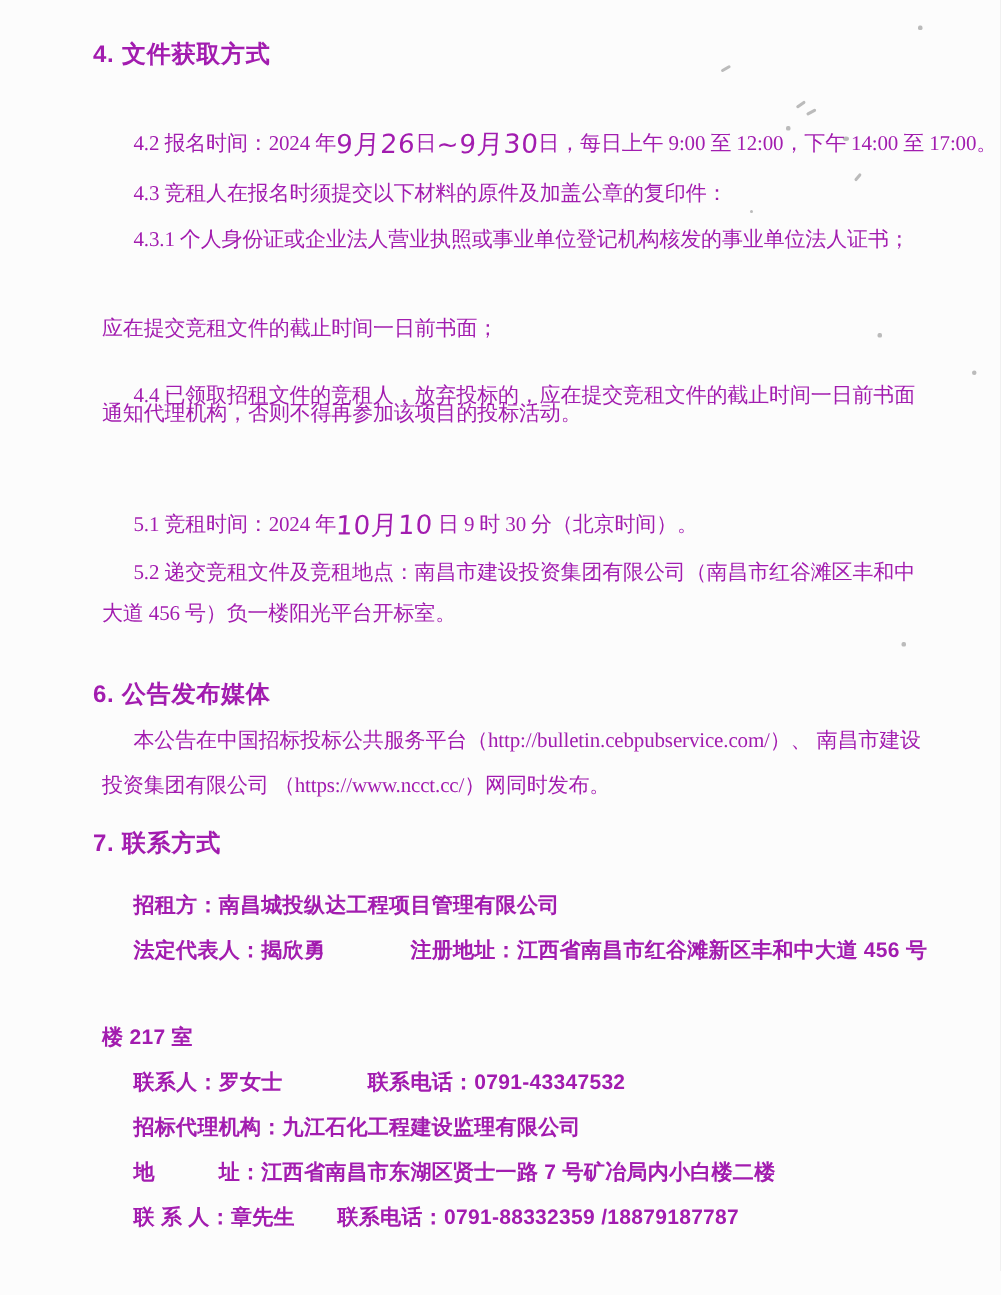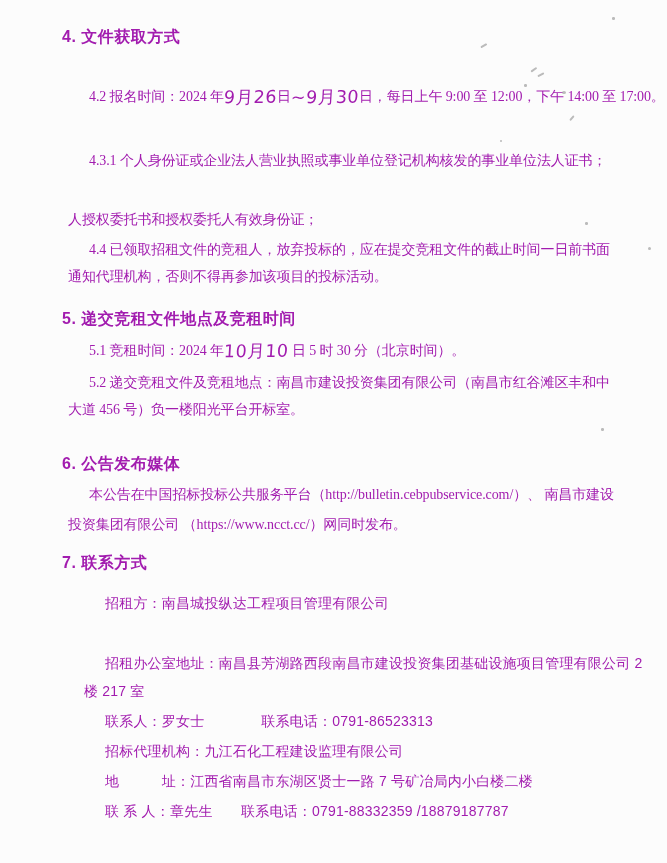--- a/index.html
+++ b/index.html
@@ -23,24 +23,23 @@
   .indent{padding-left:21px;}
   .heading{
     left:62px;
     font-family:"Liberation Sans","DejaVu Sans",sans-serif;
     font-weight:bold;
     font-size:16px;
     letter-spacing:0.5px;
   }
   .bold7{
     font-family:"Liberation Sans","DejaVu Sans",sans-serif;
-    font-weight:normal;
+    font-weight:bold;
     font-size:14px;
     letter-spacing:0.2px;
-    margin-left:16px;
   }
   .hw{
     font-family:"DejaVu Sans",sans-serif;
     font-size:17.5px;
     font-weight:normal;
     display:inline-block;
     transform:skewX(-4deg) rotate(-0.5deg);
     vertical-align:-2px;
     letter-spacing:0.5px;
   }
@@ -53,39 +52,39 @@
   .slash{width:1.5px;height:7px;}
   .dot{width:2.5px;height:2.5px;border-radius:50%;}
 </style>
 </head>
 <body>
 
 <div class="page">
 
   <div class="line heading" style="top:26px">4. 文件获取方式</div>
   <div class="line indent" style="top:86px"><span>4.2 报名时间：2024 年</span><span class="hw">9月26</span><span>日</span><span class="hw">~9月30</span><span>日，每日上午 9:00 至 12:00，下午 14:00 至 17:00。</span></div>
+  <div class="line indent" style="top:119px">4.3 竞租人在报名时须提交以下材料的原件及加盖公章的复印件：</div>
   <div class="line indent" style="top:150px">4.3.1 个人身份证或企业法人营业执照或事业单位登记机构核发的事业单位法人证书；</div>
-  <div class="line" style="top:209px">人授权委托书和授权委托人有效身份证；</div>
-  <div class="line indent" style="top:239px">4.4 已领取招租文件的竞租人，放弃投标的，应在提交竞租文件的截止时间一日前书面</div>
+  <div class="line" style="top:209px">应在提交竞租文件的截止时间一日前书面；</div>
+  <div class="line indent" style="top:254px">4.4 已领取招租文件的竞租人，放弃投标的，应在提交竞租文件的截止时间一日前书面</div>
   <div class="line" style="top:266px">通知代理机构，否则不得再参加该项目的投标活动。</div>
 
-  <div class="line heading" style="top:308px">5. 递交竞租文件地点及竞租时间</div>
-  <div class="line indent" style="top:340px"><span>5.1 竞租时间：2024 年</span><span class="hw">10月10</span><span> 日 5 时 30 分（北京时间）。</span></div>
+  <div class="line indent" style="top:340px"><span>5.1 竞租时间：2024 年</span><span class="hw">10月10</span><span> 日 9 时 30 分（北京时间）。</span></div>
   <div class="line indent" style="top:372px">5.2 递交竞租文件及竞租地点：南昌市建设投资集团有限公司（南昌市红谷滩区丰和中</div>
   <div class="line" style="top:399px">大道 456 号）负一楼阳光平台开标室。</div>
 
   <div class="line heading" style="top:453px">6. 公告发布媒体</div>
   <div class="line" style="top:514px">投资集团有限公司 （https://www.ncct.cc/）网同时发布。</div>
   <div class="line indent" style="top:484px">本公告在中国招标投标公共服务平台（http://bulletin.cebpubservice.com/）、 南昌市建设</div>
 
   <div class="line heading" style="top:552px">7. 联系方式</div>
   <div class="line indent bold7" style="top:592px">招租方：南昌城投纵达工程项目管理有限公司</div>
-  <div class="line indent bold7" style="top:652px">招租办公室地址：南昌县芳湖路西段南昌市建设投资集团基础设施项目管理有限公司 2</div>
+  <div class="line indent bold7" style="top:622px">法定代表人：揭欣勇　　　　注册地址：江西省南昌市红谷滩新区丰和中大道 456 号</div>
   <div class="line bold7" style="top:680px">楼 217 室</div>
-  <div class="line indent bold7" style="top:710px">联系人：罗女士　　　　联系电话：0791-86523313</div>
+  <div class="line indent bold7" style="top:710px">联系人：罗女士　　　　联系电话：0791-43347532</div>
   <div class="line indent bold7" style="top:740px">招标代理机构：九江石化工程建设监理有限公司</div>
   <div class="line indent bold7" style="top:770px">地　　　址：江西省南昌市东湖区贤士一路 7 号矿冶局内小白楼二楼</div>
   <div class="line indent bold7" style="top:800px">联 系 人：章先生　　联系电话：0791-88332359 /18879187787</div>
 
   <div class="speck slash" style="left:483px;top:42px;transform:rotate(60deg)"></div>
   <div class="speck slash" style="left:533px;top:66px;transform:rotate(55deg)"></div>
   <div class="speck slash" style="left:540px;top:71px;transform:rotate(62deg)"></div>
   <div class="speck dot" style="left:524px;top:84px"></div>
   <div class="speck dot" style="left:562px;top:91px;width:4px;height:3px"></div>
   <div class="speck slash" style="left:571px;top:115px;transform:rotate(40deg);height:6px"></div>

